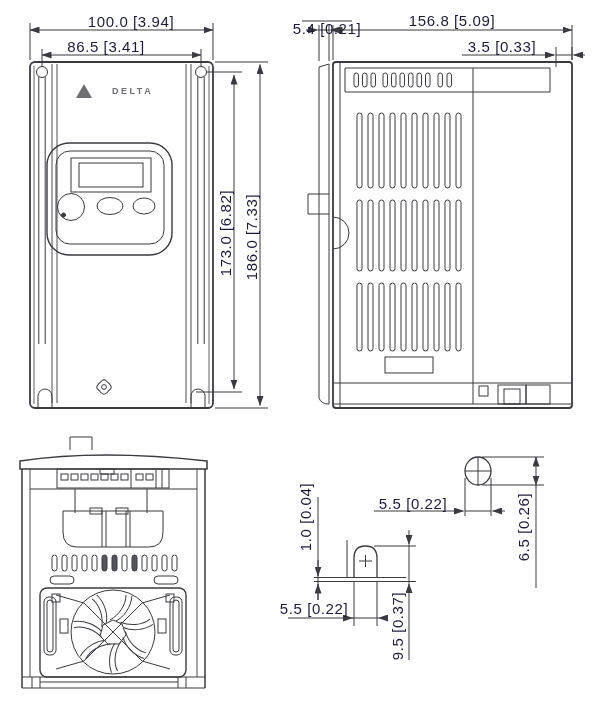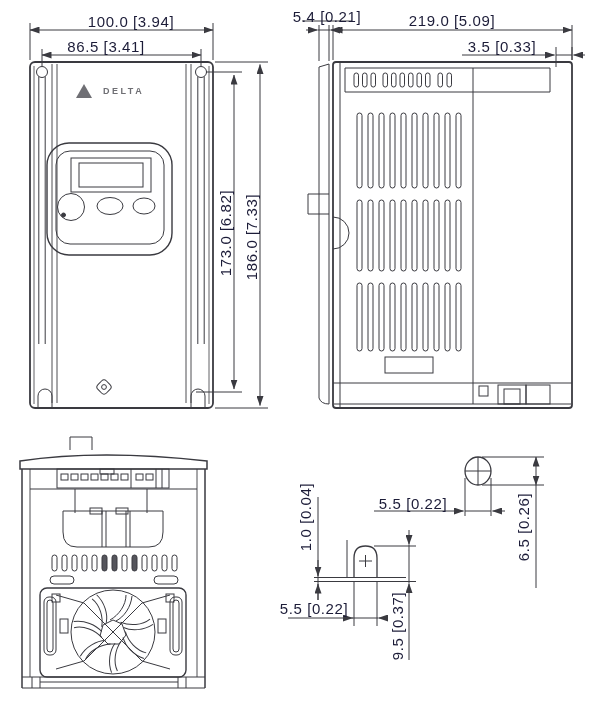--- a/index.html
+++ b/index.html
@@ -9,21 +9,21 @@
   .dim-label{
     position:absolute;
     font-size:15px;
     line-height:15px;
     color:#1c1c38;
     letter-spacing:0.6px;
     white-space:nowrap;
     transform:translate(-50%,-50%);
   }
   .dim-label.v{transform:translate(-50%,-50%) rotate(-90deg);}
-  #logo{position:absolute;left:76px;top:84px;display:flex;align-items:center;gap:11px;}
+  #logo{position:absolute;left:76px;top:84px;display:flex;align-items:center;gap:20px;}
   .tri{width:0;height:0;border-left:8px solid transparent;border-right:8px solid transparent;border-bottom:14px solid #6f6f74;}
   .logo-text{font-weight:bold;font-size:9px;letter-spacing:2.5px;color:#6f6f74;}
 </style>
 </head>
 <body>
 
 <div id="canvas">
 
 <svg id="artwork" width="600" height="704" viewBox="0 0 600 704">
   <defs>
@@ -245,22 +245,22 @@
   </g>
 </svg>
 
   <div id="logo">
     <span class="tri"></span>
     <span class="logo-text">DELTA</span>
   </div>
 
   <div class="dim-label" style="left:131px;top:21px">100.0 [3.94]</div>
   <div class="dim-label" style="left:106px;top:46px">86.5 [3.41]</div>
-  <div class="dim-label" style="left:327px;top:16px">5.4 [0.21]</div>
-  <div class="dim-label" style="left:452px;top:20px">219.0 [5.09]</div>
+  <div class="dim-label" style="left:327px;top:28px">5.4 [0.21]</div>
+  <div class="dim-label" style="left:452px;top:20px">156.8 [5.09]</div>
   <div class="dim-label" style="left:502px;top:46px">3.5 [0.33]</div>
   <div class="dim-label v" style="left:225px;top:233px">173.0 [6.82]</div>
   <div class="dim-label v" style="left:251px;top:237px">186.0 [7.33]</div>
   <div class="dim-label" style="left:413px;top:503px">5.5 [0.22]</div>
   <div class="dim-label v" style="left:523px;top:527px">6.5 [0.26]</div>
   <div class="dim-label v" style="left:305px;top:517px">1.0 [0.04]</div>
   <div class="dim-label" style="left:314px;top:608px">5.5 [0.22]</div>
   <div class="dim-label v" style="left:397px;top:626px">9.5 [0.37]</div>
 
 </div>

